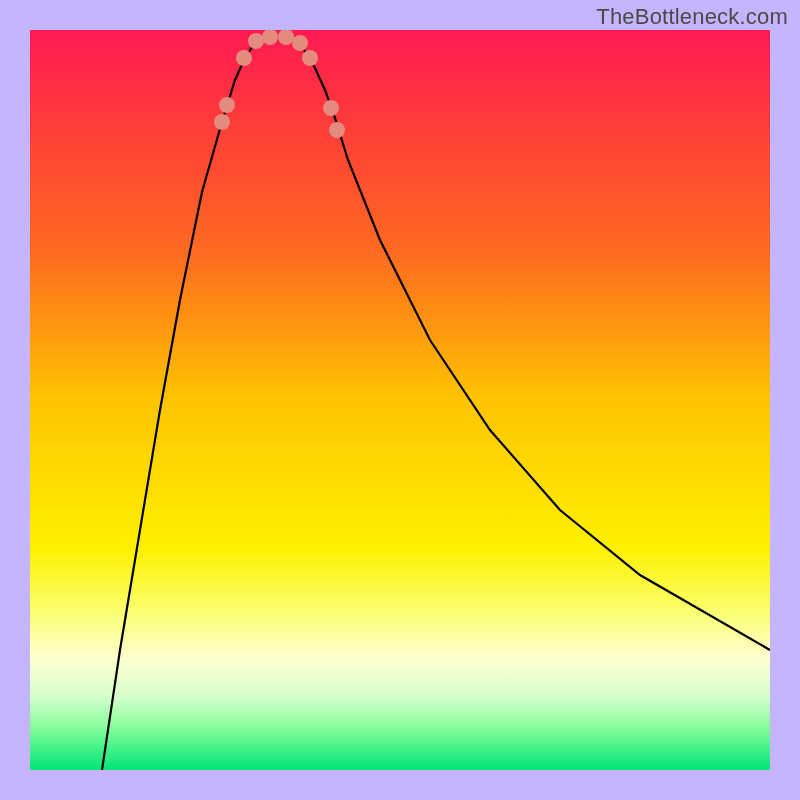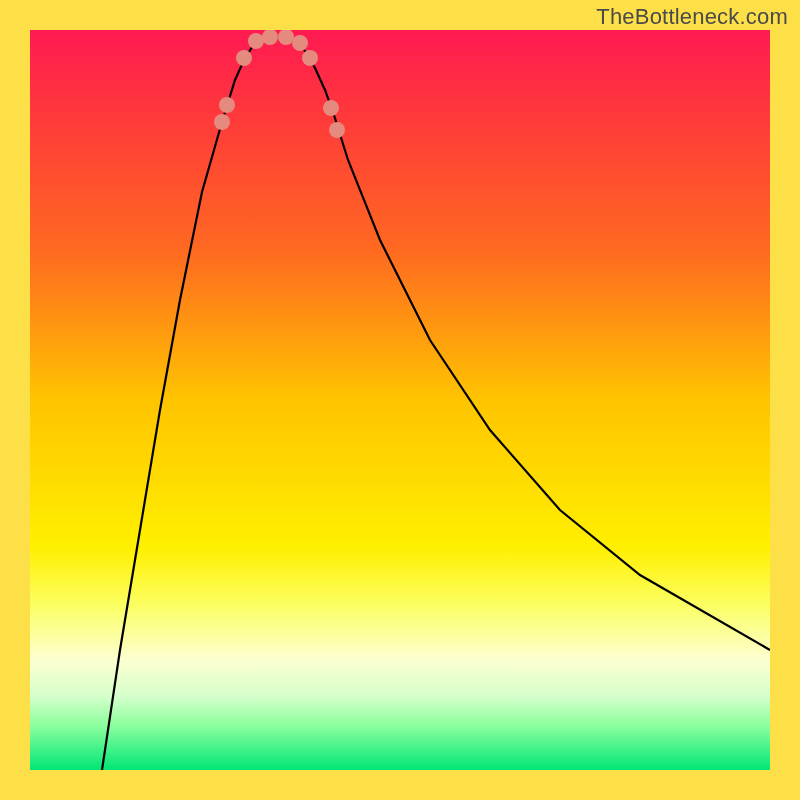--- a/index.html
+++ b/index.html
@@ -10,21 +10,21 @@
     background: #000;
     font-family: Arial, Helvetica, sans-serif;
     overflow: hidden;
   }
   .frame {
     position: absolute;
     left: 0;
     top: 0;
     width: 800px;
     height: 800px;
-    background: #fde047;
+    background: #c4b5fd;
   }
   .watermark {
     position: absolute;
     top: 4px;
     right: 12px;
     color: #4a4a4a;
     font-size: 22px;
     font-weight: 500;
     letter-spacing: 0.2px;
     z-index: 10;

